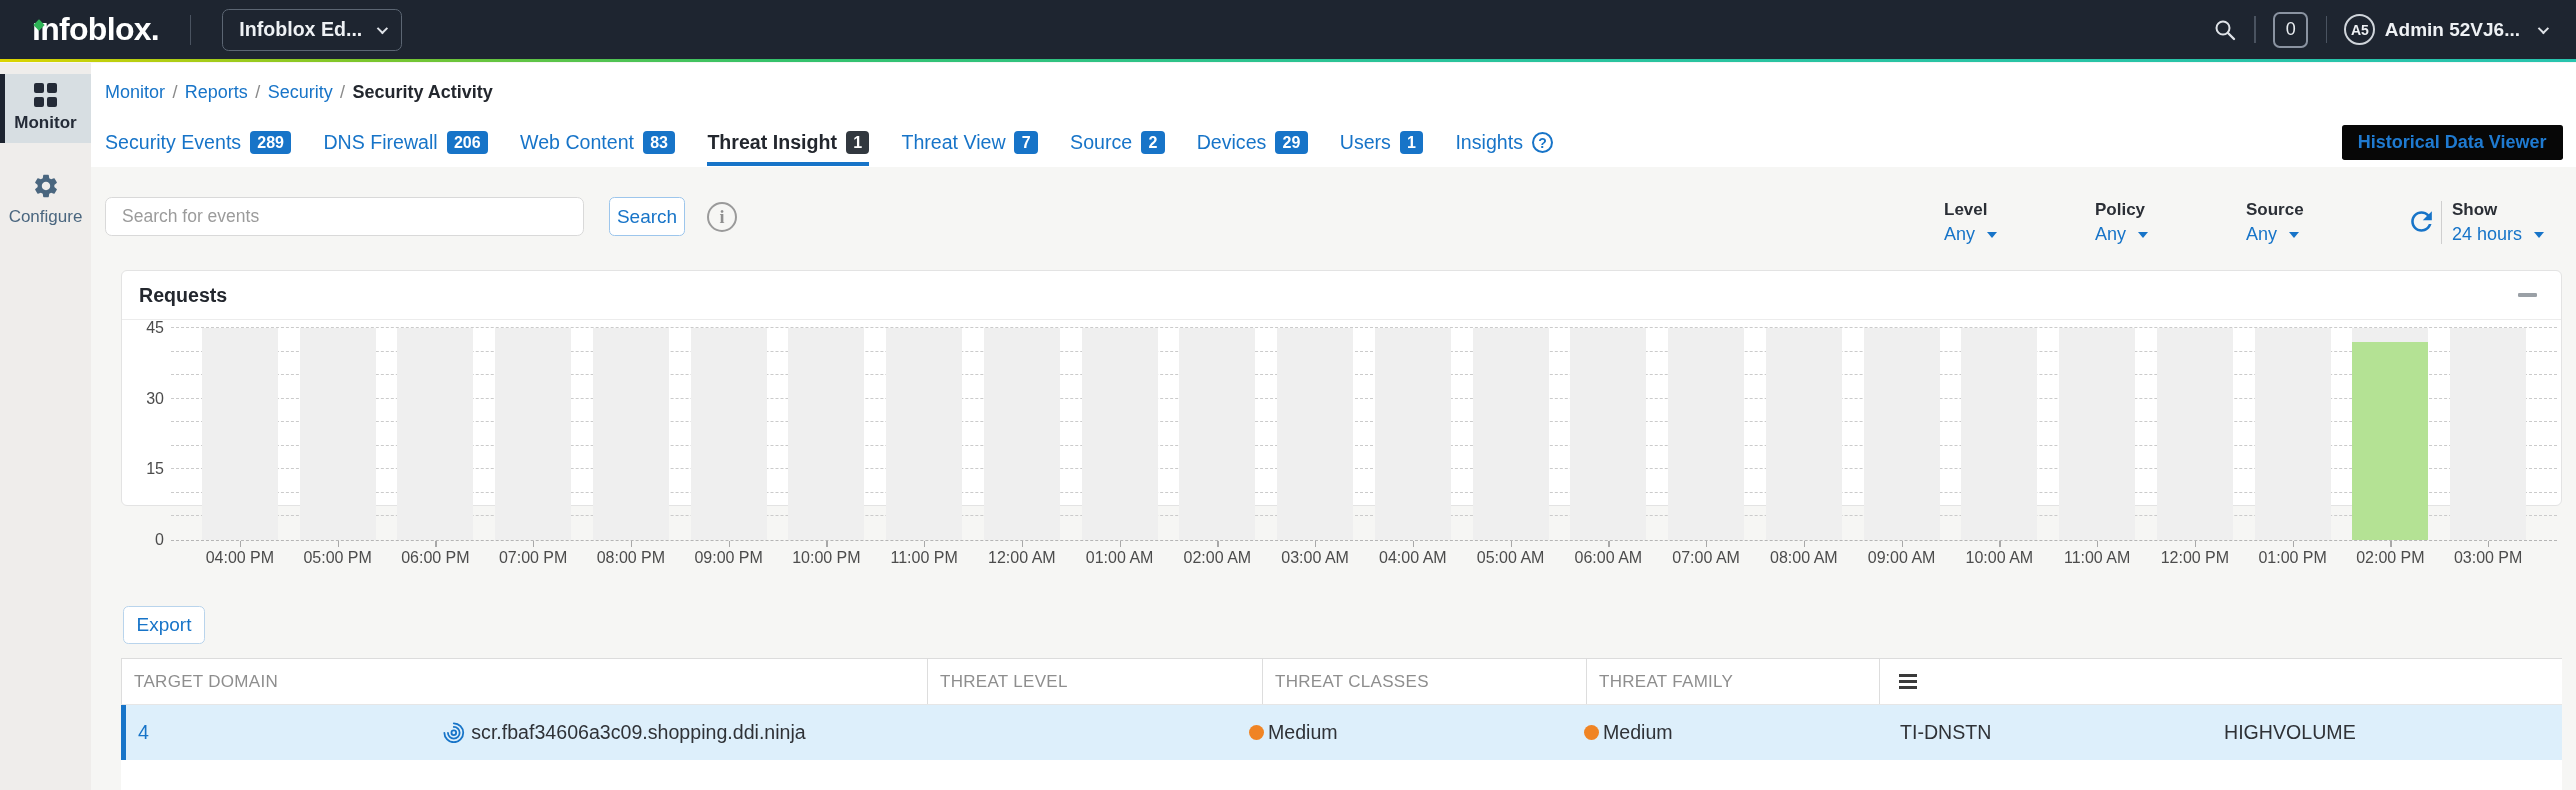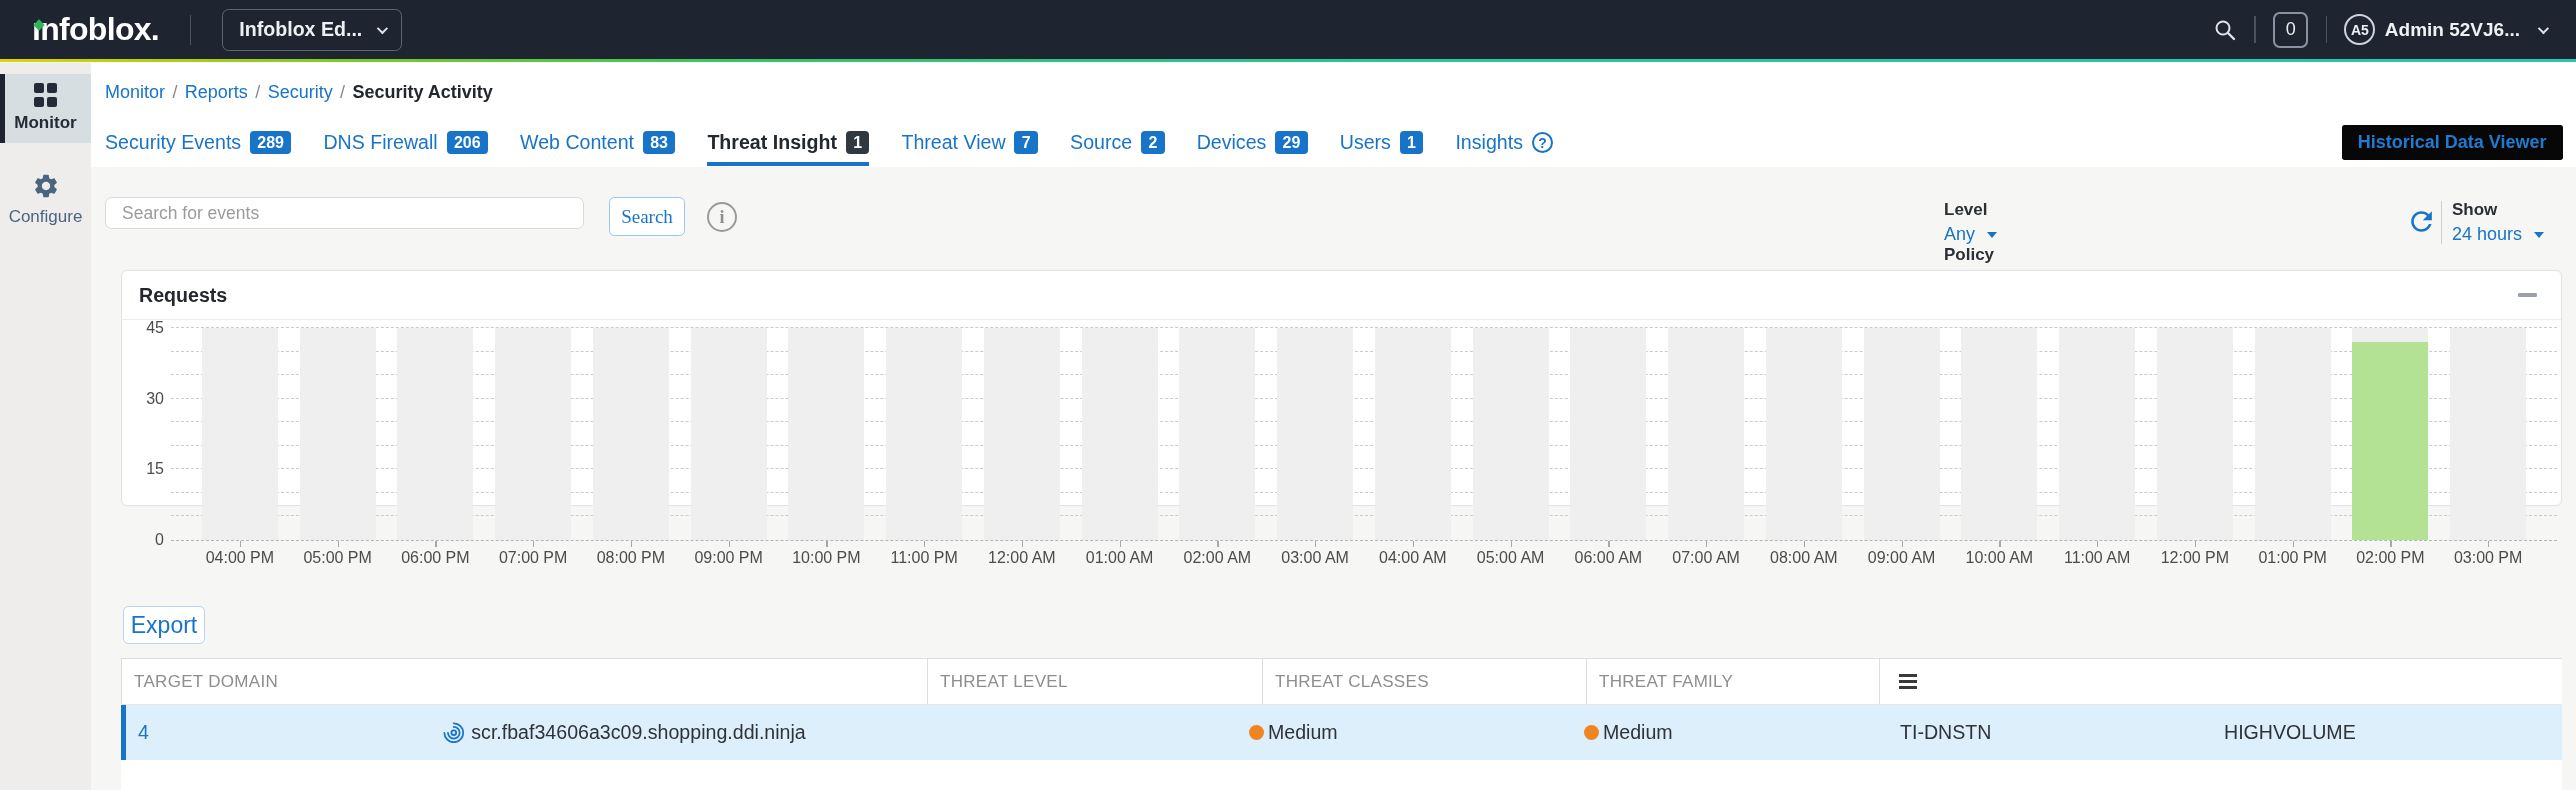--- a/index.html
+++ b/index.html
@@ -58,29 +58,29 @@
   .tab .badge { background:#1774c8; color:#fff; font-size:16px; font-weight:700; padding:2.7px 7.4px; border-radius:4px; }
   .tab.active { color:#23272e; font-weight:700; }
   .tab.active .badge { background:#32383f; }
   .tab.active::after { content:""; position:absolute; left:0; right:0; bottom:0; height:4px; background:#1774c8; }
   .help-circ { display:inline-flex; width:21.6px; height:21.6px; border:2px solid #1774c8; border-radius:50%;
                color:#1774c8; font-size:14px; font-weight:700; align-items:center; justify-content:center; }
   .hdv-btn { position:absolute; right:13.5px; top:125px; height:35px; padding:0 16px; background:#070707;
              border:none; border-radius:2.7px; color:#1f7ad0; font-size:18px; font-weight:600; font-family:inherit; cursor:pointer; }
 
   
-  .search-input { position:absolute; left:105px; top:197px; width:479px; height:32px; border:1.3px solid #d9d9d9;
+  .search-input { position:absolute; left:105px; top:197px; width:479px; height:39px; border:1.3px solid #d9d9d9;
                   border-radius:6.7px; background:#fff; font-size:17.5px; font-family:inherit; color:#333; padding:0 16px; }
   .search-input::placeholder { color:#9b9b9b; }
   .search-btn { position:absolute; left:609px; top:197px; width:76px; height:39px; background:#fff;
-                border:1.3px solid #9dc6ec; border-radius:5.4px; color:#1774c8; font-size:19px; font-family:Liberation Serif, serif; cursor:pointer; }
+                border:1.3px solid #9dc6ec; border-radius:5.4px; color:#1774c8; font-size:19px; font-family:Liberation Sans, sans-serif; cursor:pointer; }
   .info-icon { position:absolute; left:707px; top:202px; width:30px; height:30px; border:2.7px solid #9a9a9a; border-radius:50%;
                color:#8e8e8e; font-size:18px; font-weight:bold; font-family:"Liberation Serif",serif;
                display:flex; align-items:center; justify-content:center; cursor:pointer; }
-  .filters { position:absolute; left:1944px; top:200px; display:flex;flex-direction:column; }
+  .filters { position:absolute; left:1944px; top:200px; display:flex; }
   .filter-item { width:151px; }
   .f-label { font-size:17px; font-weight:700; color:#2b2f36; }
   .f-value { margin-top:4px; font-size:18px; color:#1774c8; cursor:pointer; display:flex; align-items:center; gap:12px; }
   .caret-dn { display:inline-block; width:0; height:0; border-left:5.4px solid transparent; border-right:5.4px solid transparent; border-top:6.7px solid #1774c8; }
   .refresh-icon { position:absolute; left:2406px; top:206px; width:31px; height:31px; cursor:pointer; }
   .filter-div { position:absolute; left:2441px; top:201px; width:1.3px; height:43px; background:#cfcfcf; }
   .show-block { position:absolute; left:2452px; top:200px; }
 
   
   .panel { position:absolute; left:121px; top:270px; width:2441px; height:236px; background:#fff;
@@ -96,21 +96,21 @@
   .cell { position:relative; flex:1; }
   .band { position:absolute; left:50%; transform:translateX(-50%); width:76px; top:0; bottom:0; background:#efefef; }
   .bar { position:absolute; left:50%; transform:translateX(-50%); width:76px; bottom:0; }
   .x-tick { position:absolute; left:50%; top:100%; margin-top:1.3px; width:1.3px; height:5.4px; background:#a8a8a8; }
   .x-label { position:absolute; left:50%; top:calc(100% + 9.4px); transform:translateX(-50%); white-space:nowrap;
              font-size:16px; color:#4c4c4c; }
   .baseline { position:absolute; left:0; right:0; top:100%; border-top:1.3px dashed #b5b5b5; }
 
   
   .export-btn { position:absolute; left:123px; top:606px; width:82px; height:38px; background:#fff;
-                border:1.3px solid #b9d4ec; border-radius:5.4px; color:#1774c8; font-size:23px; font-family:inherit; cursor:pointer; }
+                border:1.3px solid #b9d4ec; border-radius:5.4px; color:#1774c8; font-size:19px; font-family:inherit; cursor:pointer; }
 
   
   .dtable { position:absolute; left:121px; top:658px; width:2441px; height:133px; background:#fff; border-top:1.3px solid #dcdcdc; }
   .thead { display:flex; height:46px; border-bottom:1.3px solid #e6e6e6; }
   .th { position:relative; display:flex; align-items:center; font-size:17px; letter-spacing:0.3px; color:#8e8e8e; padding-left:12px; }
   .th.bl { border-left:1.3px solid #dddddd; }
   .th.sorted { color:#41454a; font-weight:700; }
   .sort-underline { position:absolute; left:16px; right:10.8px; bottom:-1.3px; height:4px; background:#1774c8; }
   .chev-up { width:9.4px; height:9.4px; border-left:2px solid #4a4a4a; border-top:2px solid #4a4a4a; transform:rotate(45deg); margin-left:auto; margin-right:32px; }
   .menu-icon { display:flex; flex-direction:column; gap:3.4px; margin:0 auto; cursor:pointer; }

